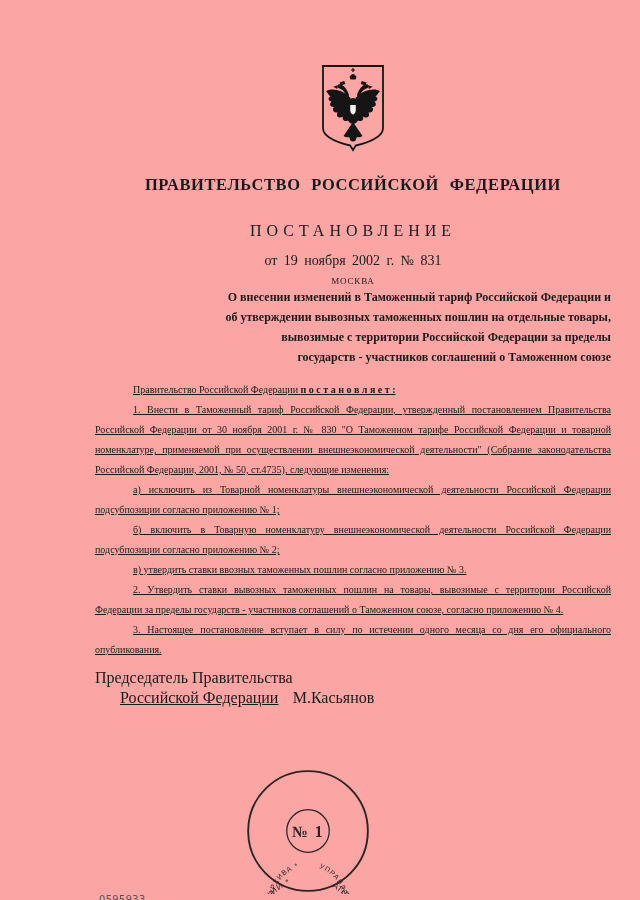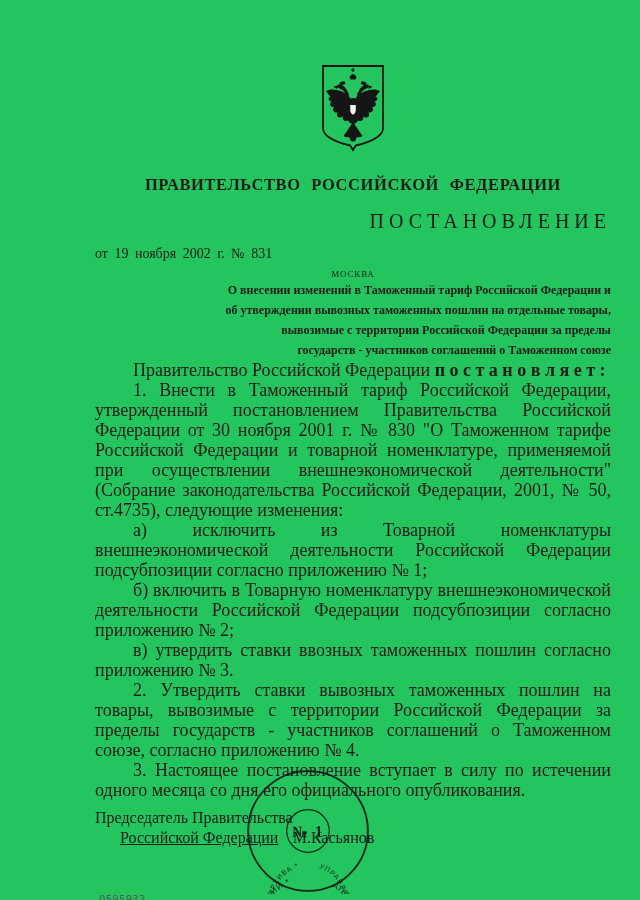--- a/index.html
+++ b/index.html
@@ -1,39 +1,39 @@
 <!DOCTYPE html>
 <html lang="ru"><head>
 <meta charset="utf-8">
 <style>
   html,body{margin:0;padding:0;background:#fff;}
   .page{
-    position:relative;width:640px;height:900px;background:#22c55e;overflow:hidden;
+    position:relative;width:640px;height:900px;background:#fca5a5;overflow:hidden;
     font-family:"Liberation Serif","DejaVu Serif",serif;color:#1a1a1a;
   }
   .content{position:absolute;left:95px;top:0;width:516px;}
   .arms{display:block;margin:63px auto 0;}
   .org-name{
     margin-top:17px;text-align:center;font-weight:bold;font-size:16.5px;
     letter-spacing:0.6px;word-spacing:6px;white-space:nowrap;
   }
   .doc-type{
-    margin-top:15px;text-align:right;font-size:20px;letter-spacing:5px;
+    margin-top:27px;text-align:center;font-size:16px;letter-spacing:5px;
   }
   .date-line{
-    margin-top:13px;font-size:14px;word-spacing:3px;
+    margin-top:13px;text-align:center;font-size:14px;word-spacing:3px;
   }
   .city{
     margin-top:7px;text-align:center;font-size:9px;letter-spacing:0.8px;
   }
   .doc-title{
     margin-top:1px;text-align:right;font-weight:bold;font-size:12px;
     line-height:20px;white-space:pre-line;
   }
-  .body-text{font-size:18px;line-height:20px;}
+  .body-text{margin-top:13px;font-size:10px;line-height:20px;text-decoration:underline;}
   .body-text p{
     margin:0;text-indent:38px;text-align:justify;text-align-last:left;
   }
   .resolution-verb{font-weight:bold;}
   .signature{
     margin-top:8px;display:flex;align-items:flex-end;
     font-size:16px;line-height:20px;
   }
   .sig-line2{padding-left:25px;text-decoration:underline;}
   .sig-name{margin-right:6px;}

